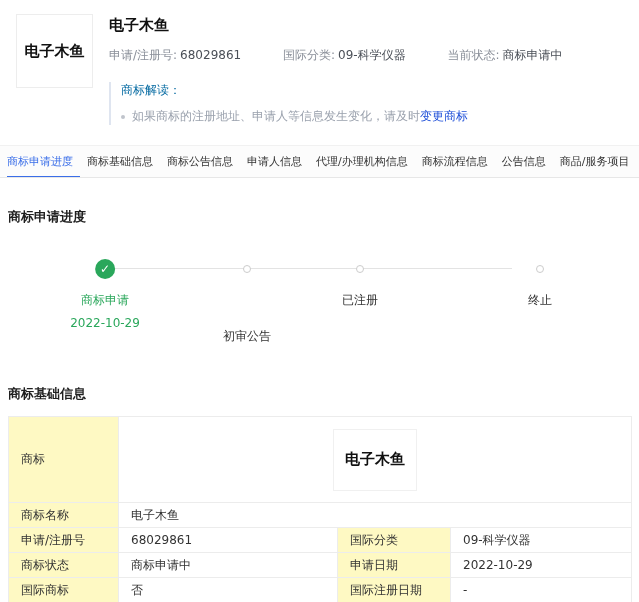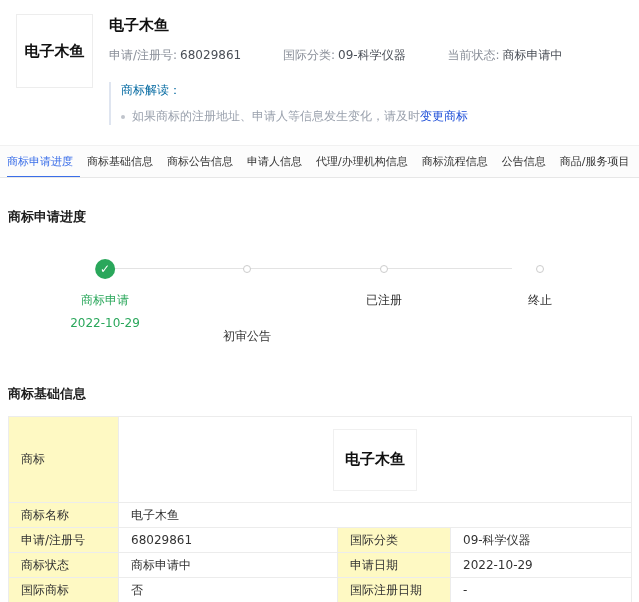--- a/index.html
+++ b/index.html
@@ -42,21 +42,21 @@
 
   
   .section-heading { font-weight:bold; font-size:13px; padding:0 8px; color:#1f1f1f; }
   #progress-heading { margin-top:30px; }
   #basic-heading { margin-top:34px; }
 
   
   .timeline { position:relative; height:92px; margin-top:33px; }
   .tl-line { position:absolute; left:105px; width:407px; top:9px; height:1px; background:#e3e3e3; }
   .step { position:absolute; top:0; transform:translateX(-50%); display:flex; flex-direction:column; align-items:center; }
-  .step-1 { left:105px; } .step-2 { left:247px;gap:36px; } .step-3 { left:384px; } .step-4 { left:540px; }
+  .step-1 { left:105px; } .step-2 { left:247px;gap:36px; } .step-3 { left:360px; } .step-4 { left:540px; }
   .dotwrap { height:20px; display:flex; align-items:center; justify-content:center; }
   .check-circle {
     width:20px; height:20px; border-radius:50%; background:#2aa75b; color:#fff;
     display:flex; align-items:center; justify-content:center; font-size:12px; line-height:1;
   }
   .check-circle::after { content:"✓"; }
   .dot { width:8px; height:8px; border:1px solid #cccccc; border-radius:50%; background:#fff; }
   .step-label { margin-top:13px; color:#333; }
   .step.done .step-label { color:#2aa75b;text-align:right; }
   .step-date { margin-top:7px; color:#2aa75b; }

